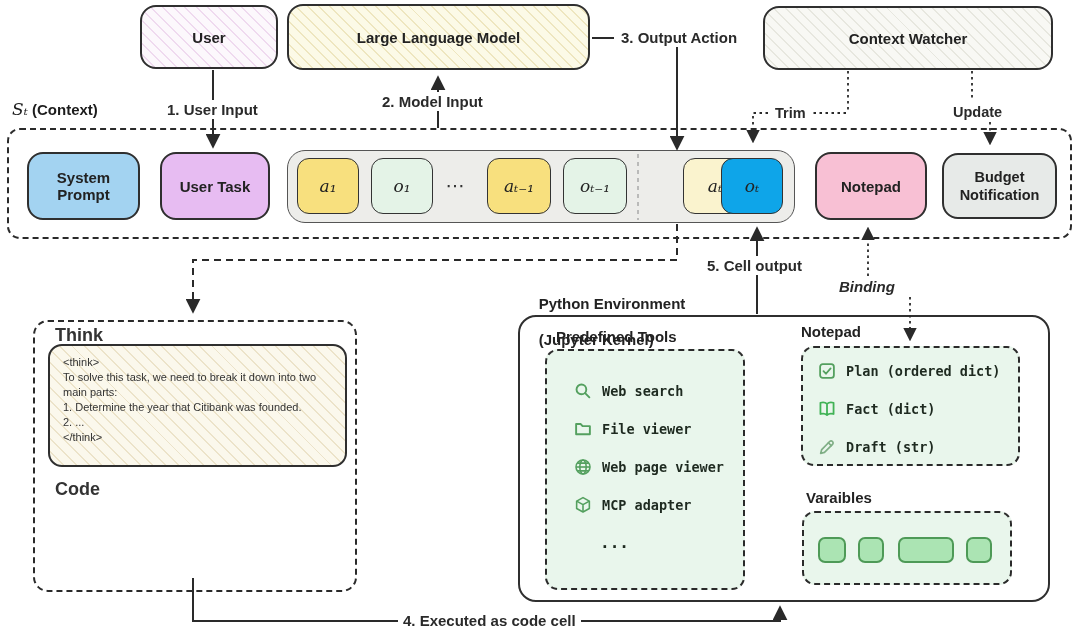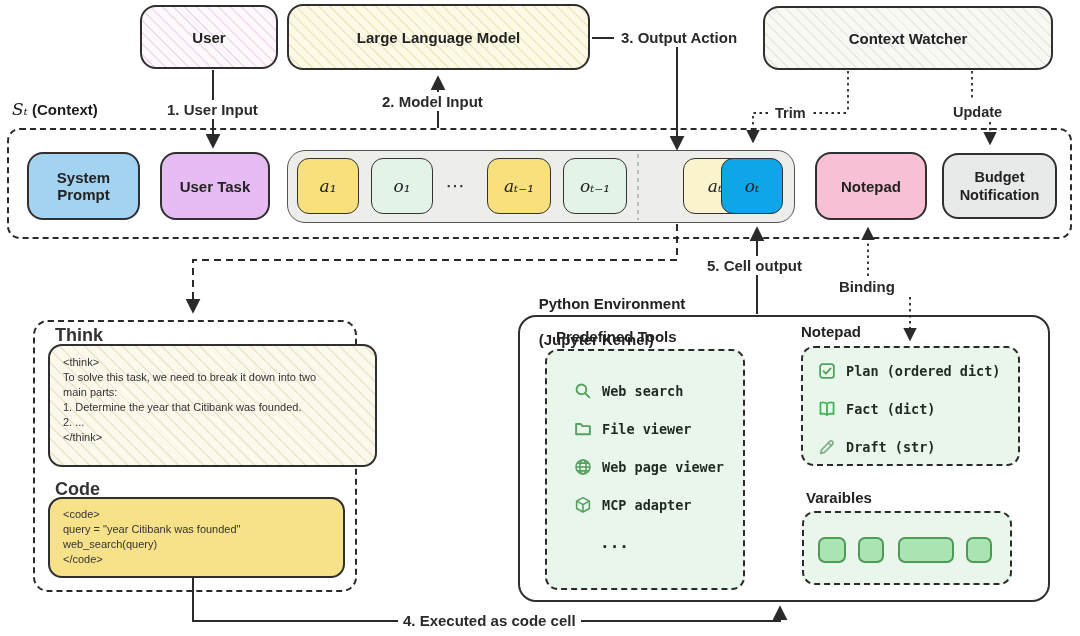--- a/index.html
+++ b/index.html
@@ -103,36 +103,29 @@
   <div class="box" style="left:815px;top:152px;width:112px;height:68px;background:#f8c0d4;">
     <span>Notepad</span>
   </div>
   <div class="box pre-line" style="left:942px;top:153px;width:115px;height:66px;background:#e7eae8;font-size:14.5px;line-height:18px;">
     <span class="pre-line">Budget
 Notification</span>
   </div>
 
   <div class="dashed-frame" style="left:33px;top:320px;width:324px;height:272px;border-radius:15px;"></div>
   <div class="mini-label" style="left:55px;top:325px;">Think</div>
-  <div class="hatch-cream" style="position:absolute;left:48px;top:344px;width:329px;height:123px;
+  <div class="hatch-cream" style="position:absolute;left:48px;top:344px;width:299px;height:123px;
        border:2px solid #2f2f2f;border-radius:14px;z-index:2;">
     <div class="prose" style="left:13px;top:9px;width:271px;">&lt;think&gt;
 To solve this task, we need to break it down into two main parts:
 1. Determine the year that Citibank was founded.
 2. ...
 &lt;/think&gt;</div>
   </div>
   <div class="mini-label" style="left:55px;top:479px;">Code</div>
-  <div style="position:absolute;left:48px;top:497px;width:297px;height:81px;background:#f8e289;
-       border:2px solid #2f2f2f;border-radius:14px;z-index:2;">
-    <div class="prose" style="left:13px;top:8px;width:271px;">&lt;code&gt;
-query = "year Citibank was founded"
-web_search(query)
-&lt;/code&gt;</div>
-  </div>
 
   <div class="section-label" style="left:522px;top:277px;line-height:18px;white-space:pre;">
     <span>Python Environment</span><br>
     <span>(Jupyter Kernel)</span>
   </div>
   <div style="position:absolute;left:518px;top:315px;width:532px;height:287px;background:#fff;
        border:2px solid #2f2f2f;border-radius:18px;z-index:1;"></div>
 
   <div class="section-label" style="left:556px;top:328px;">Predefined Tools</div>
   <div class="green-panel" style="left:545px;top:349px;width:200px;height:241px;"></div>
@@ -236,16 +229,16 @@
     <path d="M677,224 V260 H193 V310" stroke="#2a2a2a" stroke-width="2" fill="none" stroke-dasharray="7,5" marker-end="url(#ah)"></path>
     <line x1="638" y1="154" x2="638" y2="220" stroke="#a9a9a9" stroke-width="1.5" stroke-dasharray="4,4"></line>
   </svg>
 
   <div class="edge-label" style="left:162px;top:100px;">1. User Input</div>
   <div class="edge-label" style="left:377px;top:92px;">2. Model Input</div>
   <div class="edge-label" style="left:616px;top:28px;">3. Output Action</div>
   <div class="edge-label" style="left:770px;top:104px;font-size:14.5px;">Trim</div>
   <div class="edge-label" style="left:948px;top:103px;font-size:14.5px;">Update</div>
   <div class="edge-label" style="left:702px;top:256px;">5. Cell output</div>
-  <div class="edge-label" style="left:834px;top:277px;">Binding</div>
+  <div class="edge-label" style="left:834px;top:277px;font-style:italic;">Binding</div>
   <div class="edge-label" style="left:398px;top:611px;">4. Executed as code cell</div>
 
 </div>
 
 </body></html>

